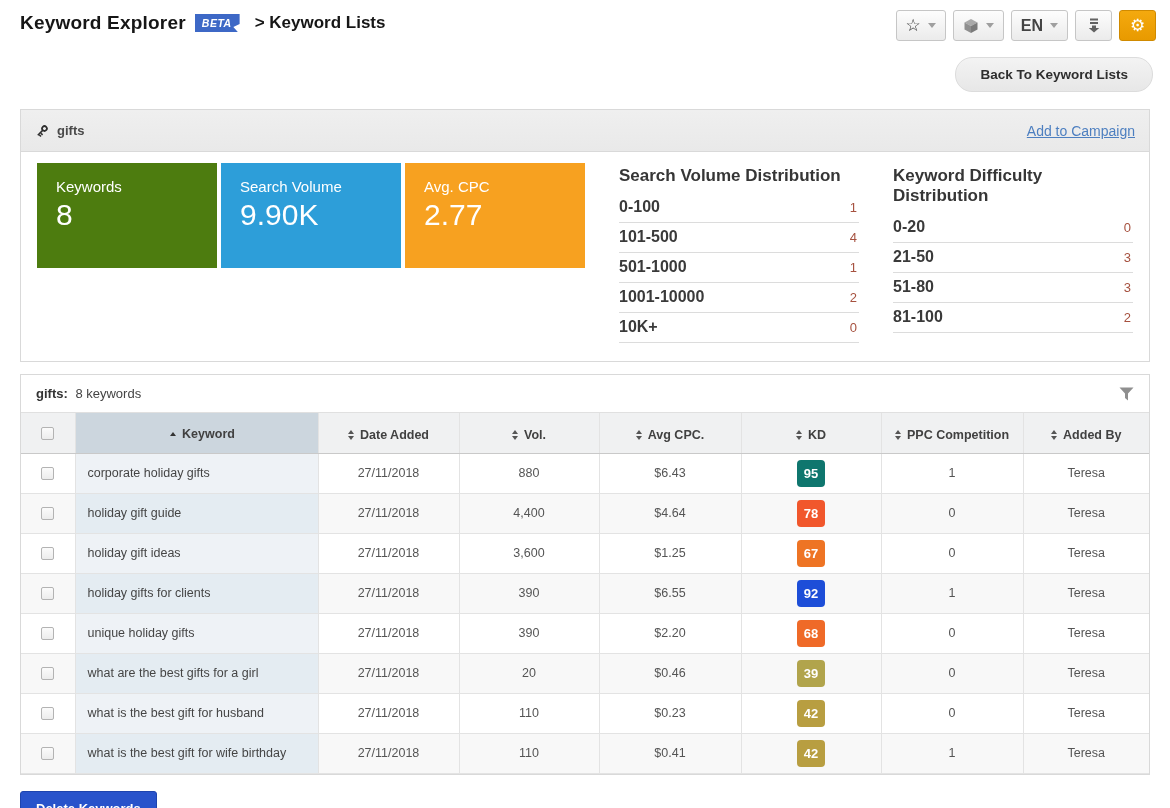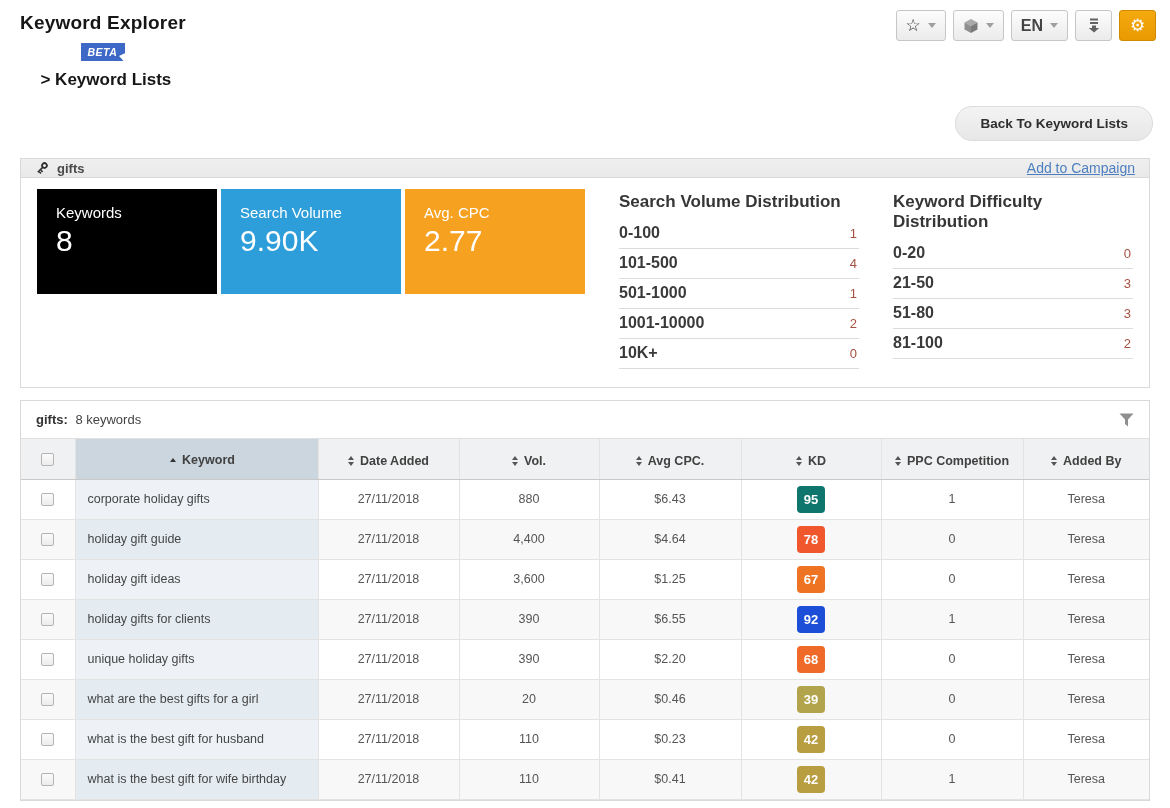--- a/index.html
+++ b/index.html
@@ -1,21 +1,21 @@
 <!DOCTYPE html>
 <html><head>
 <meta charset="utf-8">
 <style>
   * { box-sizing: border-box; }
   html,body { margin:0; padding:0; background:#fff; }
   body { width:1170px; font-family:"Liberation Sans", sans-serif; color:#333; }
 
   
   .top-header { display:flex; justify-content:space-between; align-items:flex-start; padding:10px 14px 0 20px; }
-  .title-wrap { display:flex; align-items:center; gap:9px; padding-top:2px;flex-direction:column; }
+  .title-wrap { display:flex; align-items:center; gap:9px; padding-top:2px; }
   .page-title { font-size:19px; font-weight:bold; color:#161616; letter-spacing:.2px; }
   .beta { background:#3d68c6; color:#fff; font-size:10.5px; font-weight:bold; font-style:italic;
           padding:3px 8px 3px 7px; letter-spacing:.5px;
           clip-path:polygon(0 0,100% 0,100% 55%,86% 72%,96% 100%,0 100%); }
   .crumb { font-size:17px; font-weight:bold; color:#161616; margin-left:6px; }
 
   .toolbar { display:flex; gap:7px; }
   .tbtn { height:31px; min-width:37px; padding:0 9px; display:inline-flex; align-items:center; justify-content:center;
           gap:7px; background:linear-gradient(#fdfdfd,#ebebeb); border:1px solid #c6c6c6; border-radius:3px; cursor:pointer; }
   .tbtn.orange { background:linear-gradient(#f4a90e,#e89a00); border-color:#d08a00; }
@@ -25,21 +25,21 @@
   .caret { width:0; height:0; border-left:4px solid transparent; border-right:4px solid transparent; border-top:5px solid #9f9f9f; }
 
   
   .back-row { display:flex; justify-content:flex-end; padding:0 17px; margin-top:16px; }
   .back-btn { background:linear-gradient(#f3f3f3,#e7e7e7); border:1px solid #dcdcdc; border-radius:17px;
               padding:9px 24px; font-size:13.5px; font-weight:bold; color:#2e2e2e; cursor:pointer; }
 
   
   .panel { margin:0 20px; border:1px solid #d9d9d9; background:#fff; }
   .panel1 { margin-top:17px; }
-  .panel-header { background:linear-gradient(#efefef,#e9e9e9); border-bottom:1px solid #d9d9d9; height:19px;
+  .panel-header { background:linear-gradient(#efefef,#e9e9e9); border-bottom:1px solid #d9d9d9; height:42px;
                   display:flex; align-items:center; justify-content:space-between; padding:0 14px; }
   .ph-left { display:flex; align-items:center; gap:8px; }
   .ph-title { font-size:13px; font-weight:bold; color:#4a4a4a; }
   .campaign-link { font-size:14px; color:#4d7fc0; text-decoration:underline; cursor:pointer; }
 
   .panel1-body { display:flex; gap:34px; padding:11px 16px 18px 16px; }
   .cards { display:flex; gap:4px; }
   .card { width:180px; height:105px; padding:15px 0 0 19px; color:#fff; }
   .card-label { font-size:15px; }
   .card-value { font-size:30px; margin-top:3px; }
@@ -142,21 +142,21 @@
           <rect x="9" y="12.4" width="2.6" height="1.7" fill="#2e2e2e"></rect>
         </g>
       </svg>
       <span class="ph-title">gifts</span>
     </div>
     <a class="campaign-link">Add to Campaign</a>
   </div>
 
   <div class="panel1-body">
     <div class="cards">
-      <div class="card" style="background: #000000;">
+      <div class="card" style="background: #4d7c0f;">
         <div class="card-label">Keywords</div>
         <div class="card-value">8</div>
       </div>
       <div class="card" style="background: rgb(45, 158, 217);">
         <div class="card-label">Search Volume</div>
         <div class="card-value">9.90K</div>
       </div>
       <div class="card" style="background: rgb(247, 161, 32);">
         <div class="card-label">Avg. CPC</div>
         <div class="card-value">2.77</div>

